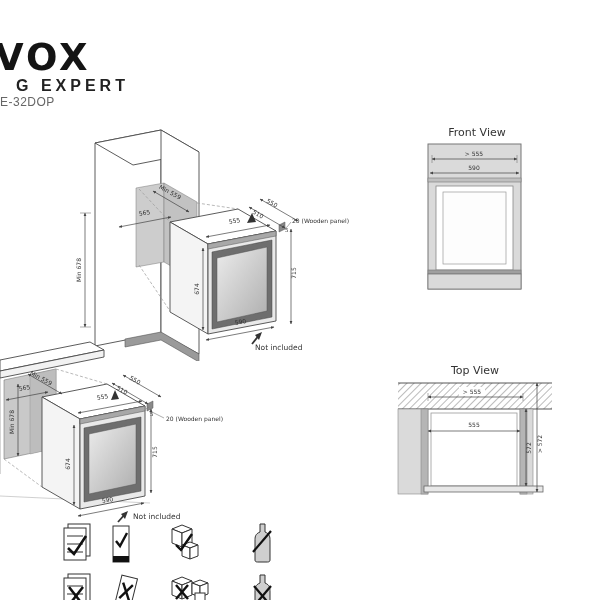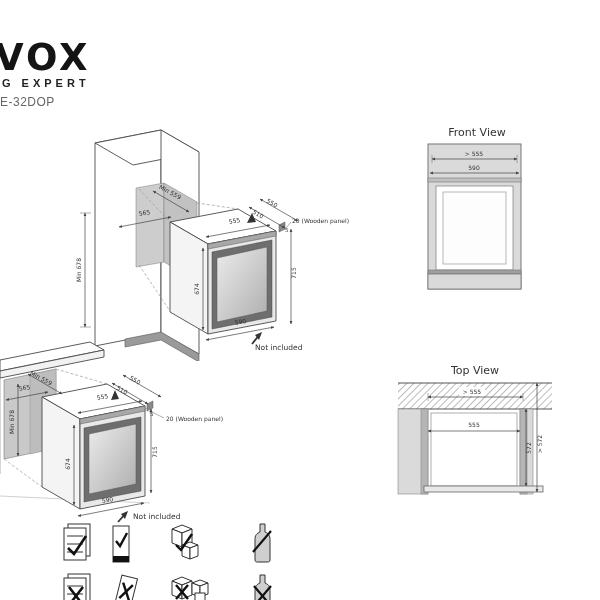--- a/index.html
+++ b/index.html
@@ -1,21 +1,21 @@
 <!DOCTYPE html>
 <html><head>
 <meta charset="utf-8">
 <style>
   html,body{margin:0;padding:0;background:#fff;}
   .stage{position:relative;width:560px;height:600px;background:#fff;overflow:hidden;
          font-family:"Liberation Sans","DejaVu Sans",sans-serif;color:#222;margin-top:36px;}
   .abs{position:absolute;}
   .logo{left:-5px;top:0px;font-size:37px;font-weight:800;letter-spacing:3px;color:#141414;
         font-family:"DejaVu Sans",sans-serif;}
-  .tagline{left:2px;top:41px;font-size:11px;font-weight:600;letter-spacing:4px;color:#222;}
+  .tagline{left:16px;top:41px;font-size:16px;font-weight:600;letter-spacing:4px;color:#222;}
   .model{left:0px;top:59px;font-size:12px;color:#666;letter-spacing:0.5px;}
   .footer{left:430px;top:579px;width:170px;overflow:hidden;white-space:nowrap;
           font-size:8px;color:#555;}
   svg{display:block;}
   svg text{font-family:"DejaVu Sans",sans-serif;fill:#333;}
   .dim{stroke:#444;stroke-width:0.7;fill:none;}
   .edge{stroke:#4a4a4a;stroke-width:0.9;fill:#fff;}
   .thin{stroke:#777;stroke-width:0.6;fill:none;}
   .dash{stroke:#999;stroke-width:0.7;fill:none;stroke-dasharray:3 2;}
 </style>

